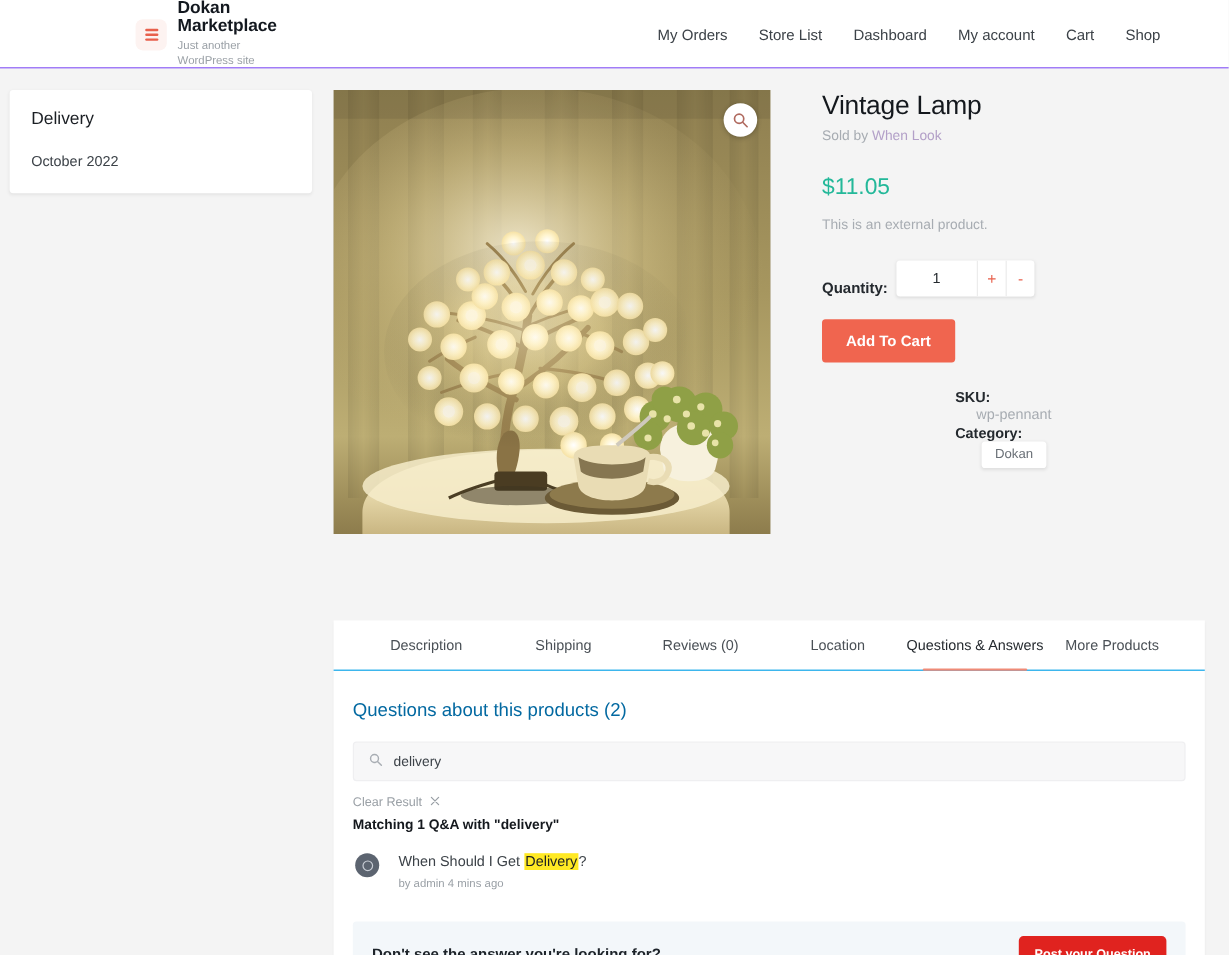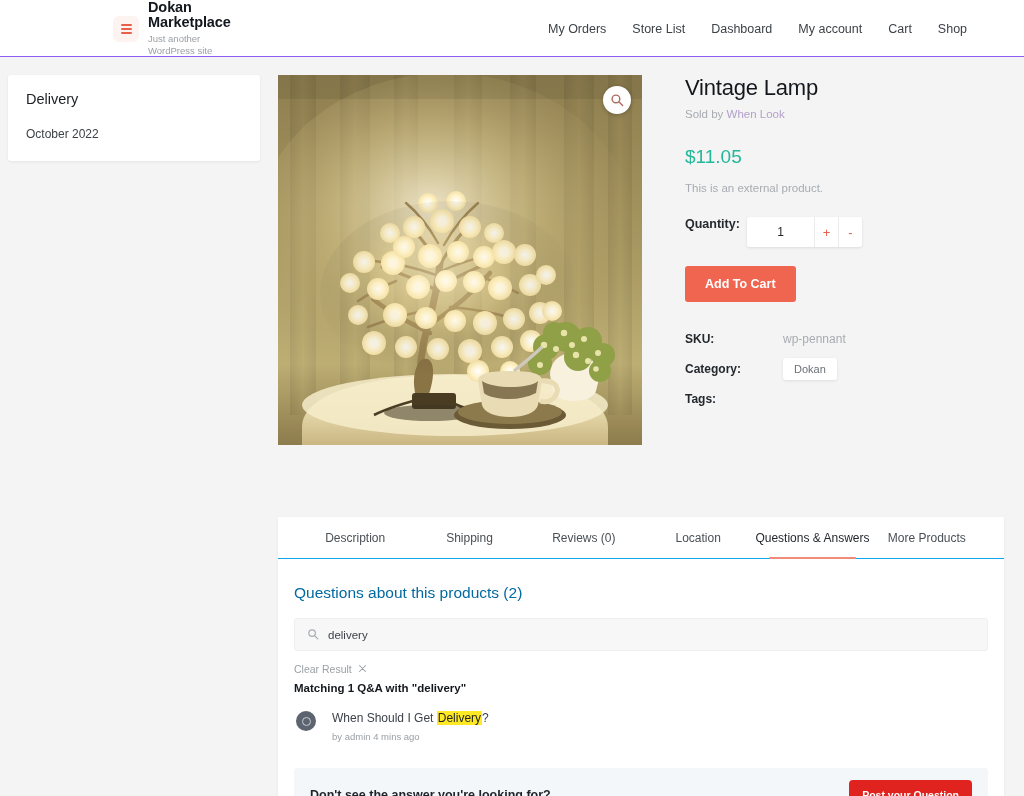--- a/index.html
+++ b/index.html
@@ -103,21 +103,21 @@
     font-size: 22px; font-weight: normal; color: #14181d;
     letter-spacing: -0.2px; line-height: 1.2;
   }
   .sold-by { font-size: 11.5px; color: #a7acb2; margin-top: 7px; }
   .sold-by a { color: #b3a0c8; text-decoration: none; }
   .price {
     font-size: 19px; color: #23b899; margin-top: 26px; font-weight: normal;
   }
   .external-note { font-size: 11.5px; color: #a7acb2; margin-top: 14px; }
 
-  .qty-row { display: flex; align-items: flex-start; margin-top: 23px; }
+  .qty-row { display: flex; align-items: flex-end; margin-top: 23px; }
   .qty-label { font-size: 12.5px; color: #24292e; font-weight: bold; width: 62px; }
   .qty-box {
     display: flex; align-items: stretch; height: 30px;
     background: #ffffff; border-radius: 3px;
     box-shadow: 0 1px 3px rgba(0,0,0,.10);
     width: 115px; overflow: hidden;
   }
   .qty-value {
     flex: 1; display: flex; align-items: center; justify-content: center;
     font-size: 12px; color: #24292e; border: none; outline: none;
@@ -132,21 +132,21 @@
   .add-cart {
     margin-top: 19px;
     display: inline-block;
     background: #f0654f; color: #ffffff;
     font-size: 12.5px; font-weight: bold;
     padding: 11px 20px; border: none; border-radius: 3px;
     cursor: pointer; font-family: "Liberation Sans", sans-serif;
   }
 
   .meta { margin-top: 22px; }
-  .meta-row { display: flex; align-items: center; min-height: 30px; }
+  .meta-row { display: flex; align-items: center; min-height: 30px; flex-direction: column; }
   .meta-key { font-size: 12px; font-weight: bold; color: #24292e; width: 98px; }
   .meta-val { font-size: 12px; color: #a7acb2; }
   .chip {
     display: inline-block; background: #ffffff; color: #6a7077;
     font-size: 11px; padding: 5px 11px; border-radius: 3px;
     box-shadow: 0 1px 3px rgba(0,0,0,.09); text-decoration: none;
   }
 
   
   .panel {
@@ -459,24 +459,20 @@
 
     <div class="meta">
       <div class="meta-row">
         <span class="meta-key">SKU:</span>
         <span class="meta-val">wp-pennant</span>
       </div>
       <div class="meta-row">
         <span class="meta-key">Category:</span>
         <a href="#" class="chip">Dokan</a>
       </div>
-      <div class="meta-row">
-        <span class="meta-key">Tags:</span>
-        <span class="meta-val"></span>
-      </div>
     </div>
   </section>
 
   <section class="panel">
     <div class="tabs">
       <div class="tab">Description</div>
       <div class="tab">Shipping</div>
       <div class="tab">Reviews (0)</div>
       <div class="tab">Location</div>
       <div class="tab active">Questions &amp; Answers</div>

